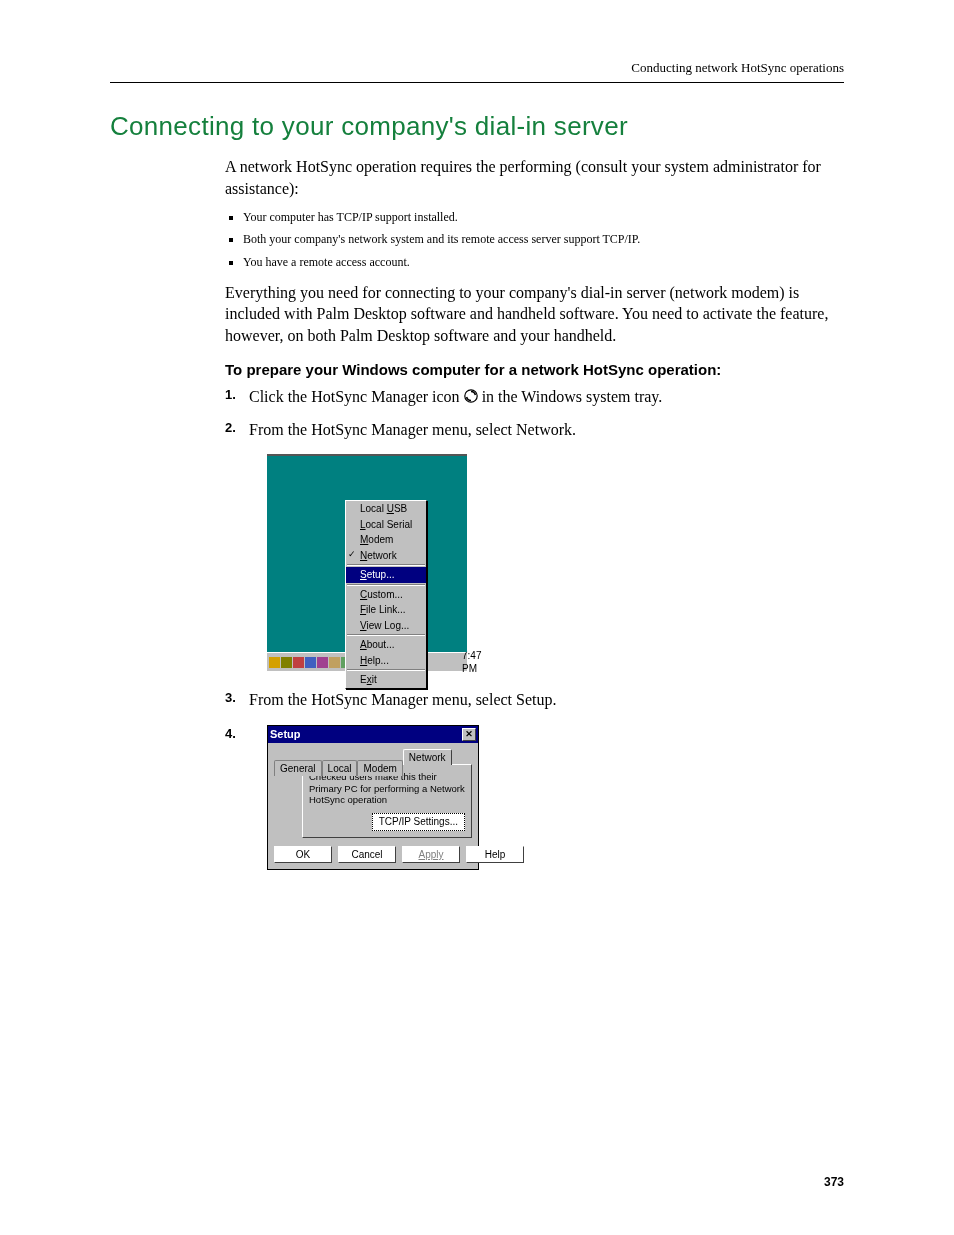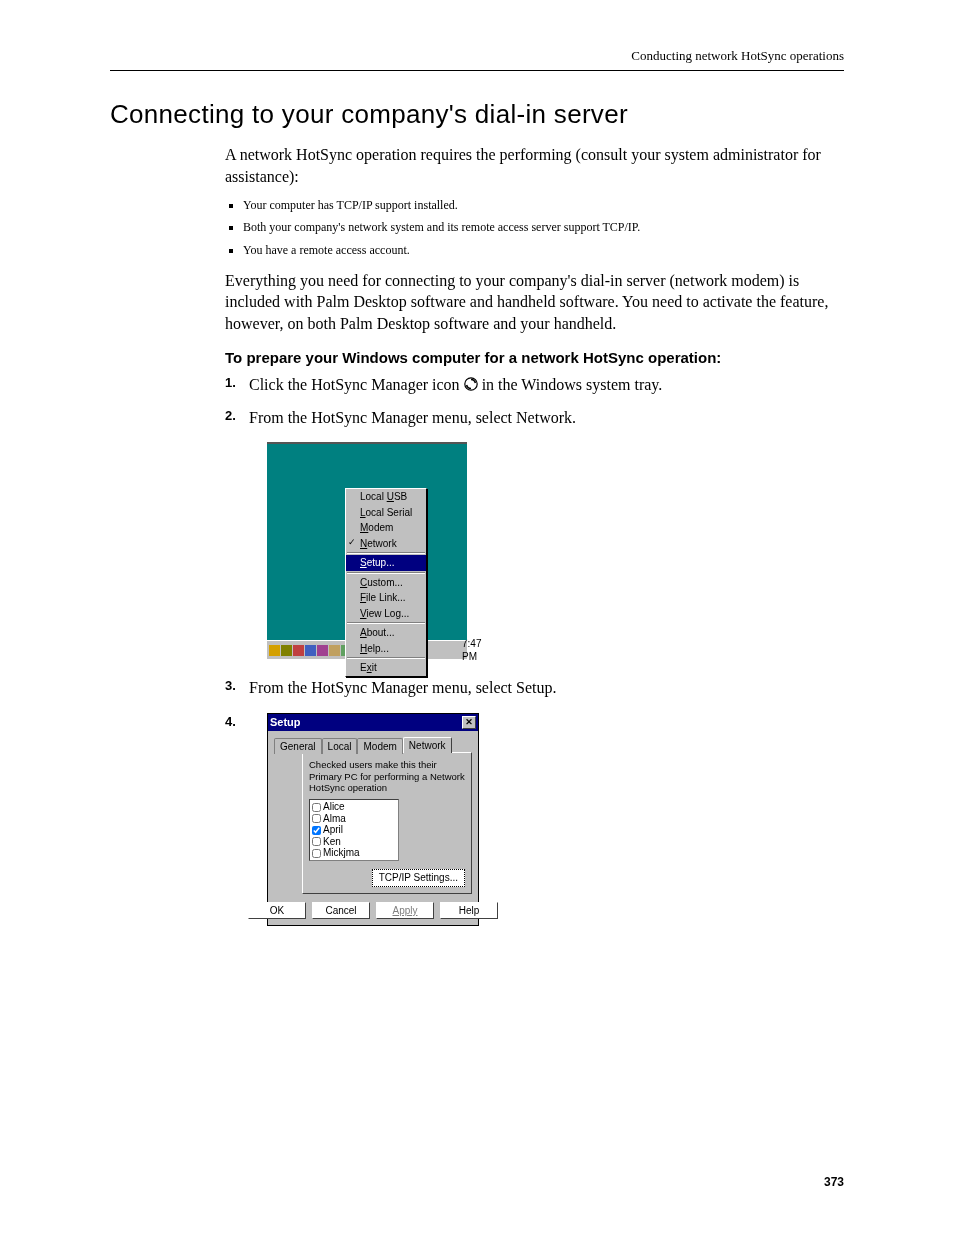--- a/index.html
+++ b/index.html
@@ -6,37 +6,37 @@
     margin: 0;
     padding: 0;
     font-family: "Palatino Linotype", "Book Antiqua", Palatino, serif;
     background: #fff;
     color: #000;
   }
   .page {
     width: 954px;
     height: 1235px;
     box-sizing: border-box;
-    padding: 48px 110px 40px 110px;
+    padding: 60px 110px 40px 110px;
     position: relative;
   }
   .running-head {
     text-align: right;
     font-size: 13px;
     margin-bottom: 6px;
   }
   .rule {
     border: none;
     border-top: 1px solid #000;
     margin: 0 0 28px 0;
   }
   h1.section-title {
     font-family: "Arial Narrow", Arial, sans-serif;
     font-stretch: condensed;
-    color: #000000;
+    color: #15803d;
     font-size: 26px;
     font-weight: 400;
     margin: 0 0 14px 0;
     letter-spacing: 0.3px;
   }
   .body-block {
     margin-left: 115px;
   }
   .para {
     font-size: 16px;
@@ -201,21 +201,21 @@
     margin-bottom: -1px;
   }
   .tab {
     padding: 1px 5px;
     border: 1px solid #808080;
     border-bottom: none;
     background: #c0c0c0;
     border-top-left-radius: 2px;
     border-top-right-radius: 2px;
     position: relative;
-    top: 1px;
+    top: 11px;
   }
   .tab.active {
     background: #c0c0c0;
     border-color: #fff #404040 #c0c0c0 #fff;
     top: 0;
     z-index: 2;
   }
   .tabpane {
     border: 1px solid #fff;
     border-right-color: #404040;
@@ -259,21 +259,21 @@
     border-bottom-color: #404040;
     padding: 1px 6px;
     min-width: 44px;
     text-align: center;
   }
   .btn.disabled { color: #808080; text-decoration: underline; }
   .tcpip-row { text-align: right; margin-top: 8px; }
   .tcpip-row .btn { border: 1px dotted #000; display: inline-block; }
   .btnrow {
     display: flex;
-    justify-content: center;
+    justify-content: space-between;
     gap: 6px;
     margin-top: 8px;
   }
 
   .page-num {
     position: absolute;
     bottom: 46px;
     right: 110px;
     font-family: Arial, sans-serif;
     font-size: 12px;
@@ -371,42 +371,20 @@
           </div>
           <div class="dialog-body">
             <div class="tabrow">
               <div class="tab">General</div>
               <div class="tab">Local</div>
               <div class="tab">Modem</div>
               <div class="tab active">Network</div>
             </div>
             <div class="tabpane">
               <div class="instr">Checked users make this their Primary PC for performing a Network HotSync operation</div>
-              <div class="userlist" id="userlist">
-                  <label>
-                    <input type="checkbox" style="">
-                    <span>Alice</span>
-                  </label>
-                  <label>
-                    <input type="checkbox" style="">
-                    <span>Alma</span>
-                  </label>
-                  <label>
-                    <input type="checkbox" checked="" style="">
-                    <span>April</span>
-                  </label>
-                  <label>
-                    <input type="checkbox" style="">
-                    <span>Ken</span>
-                  </label>
-                  <label>
-                    <input type="checkbox" style="">
-                    <span>Mickjma</span>
-                  </label>
-                </div>
               <div class="tcpip-row">
                 <span class="btn">TCP/IP Settings...</span>
               </div>
             </div>
             <div class="btnrow">
               <span class="btn">OK</span>
               <span class="btn">Cancel</span>
               <span class="btn disabled">Apply</span>
               <span class="btn">Help</span>
             </div>

